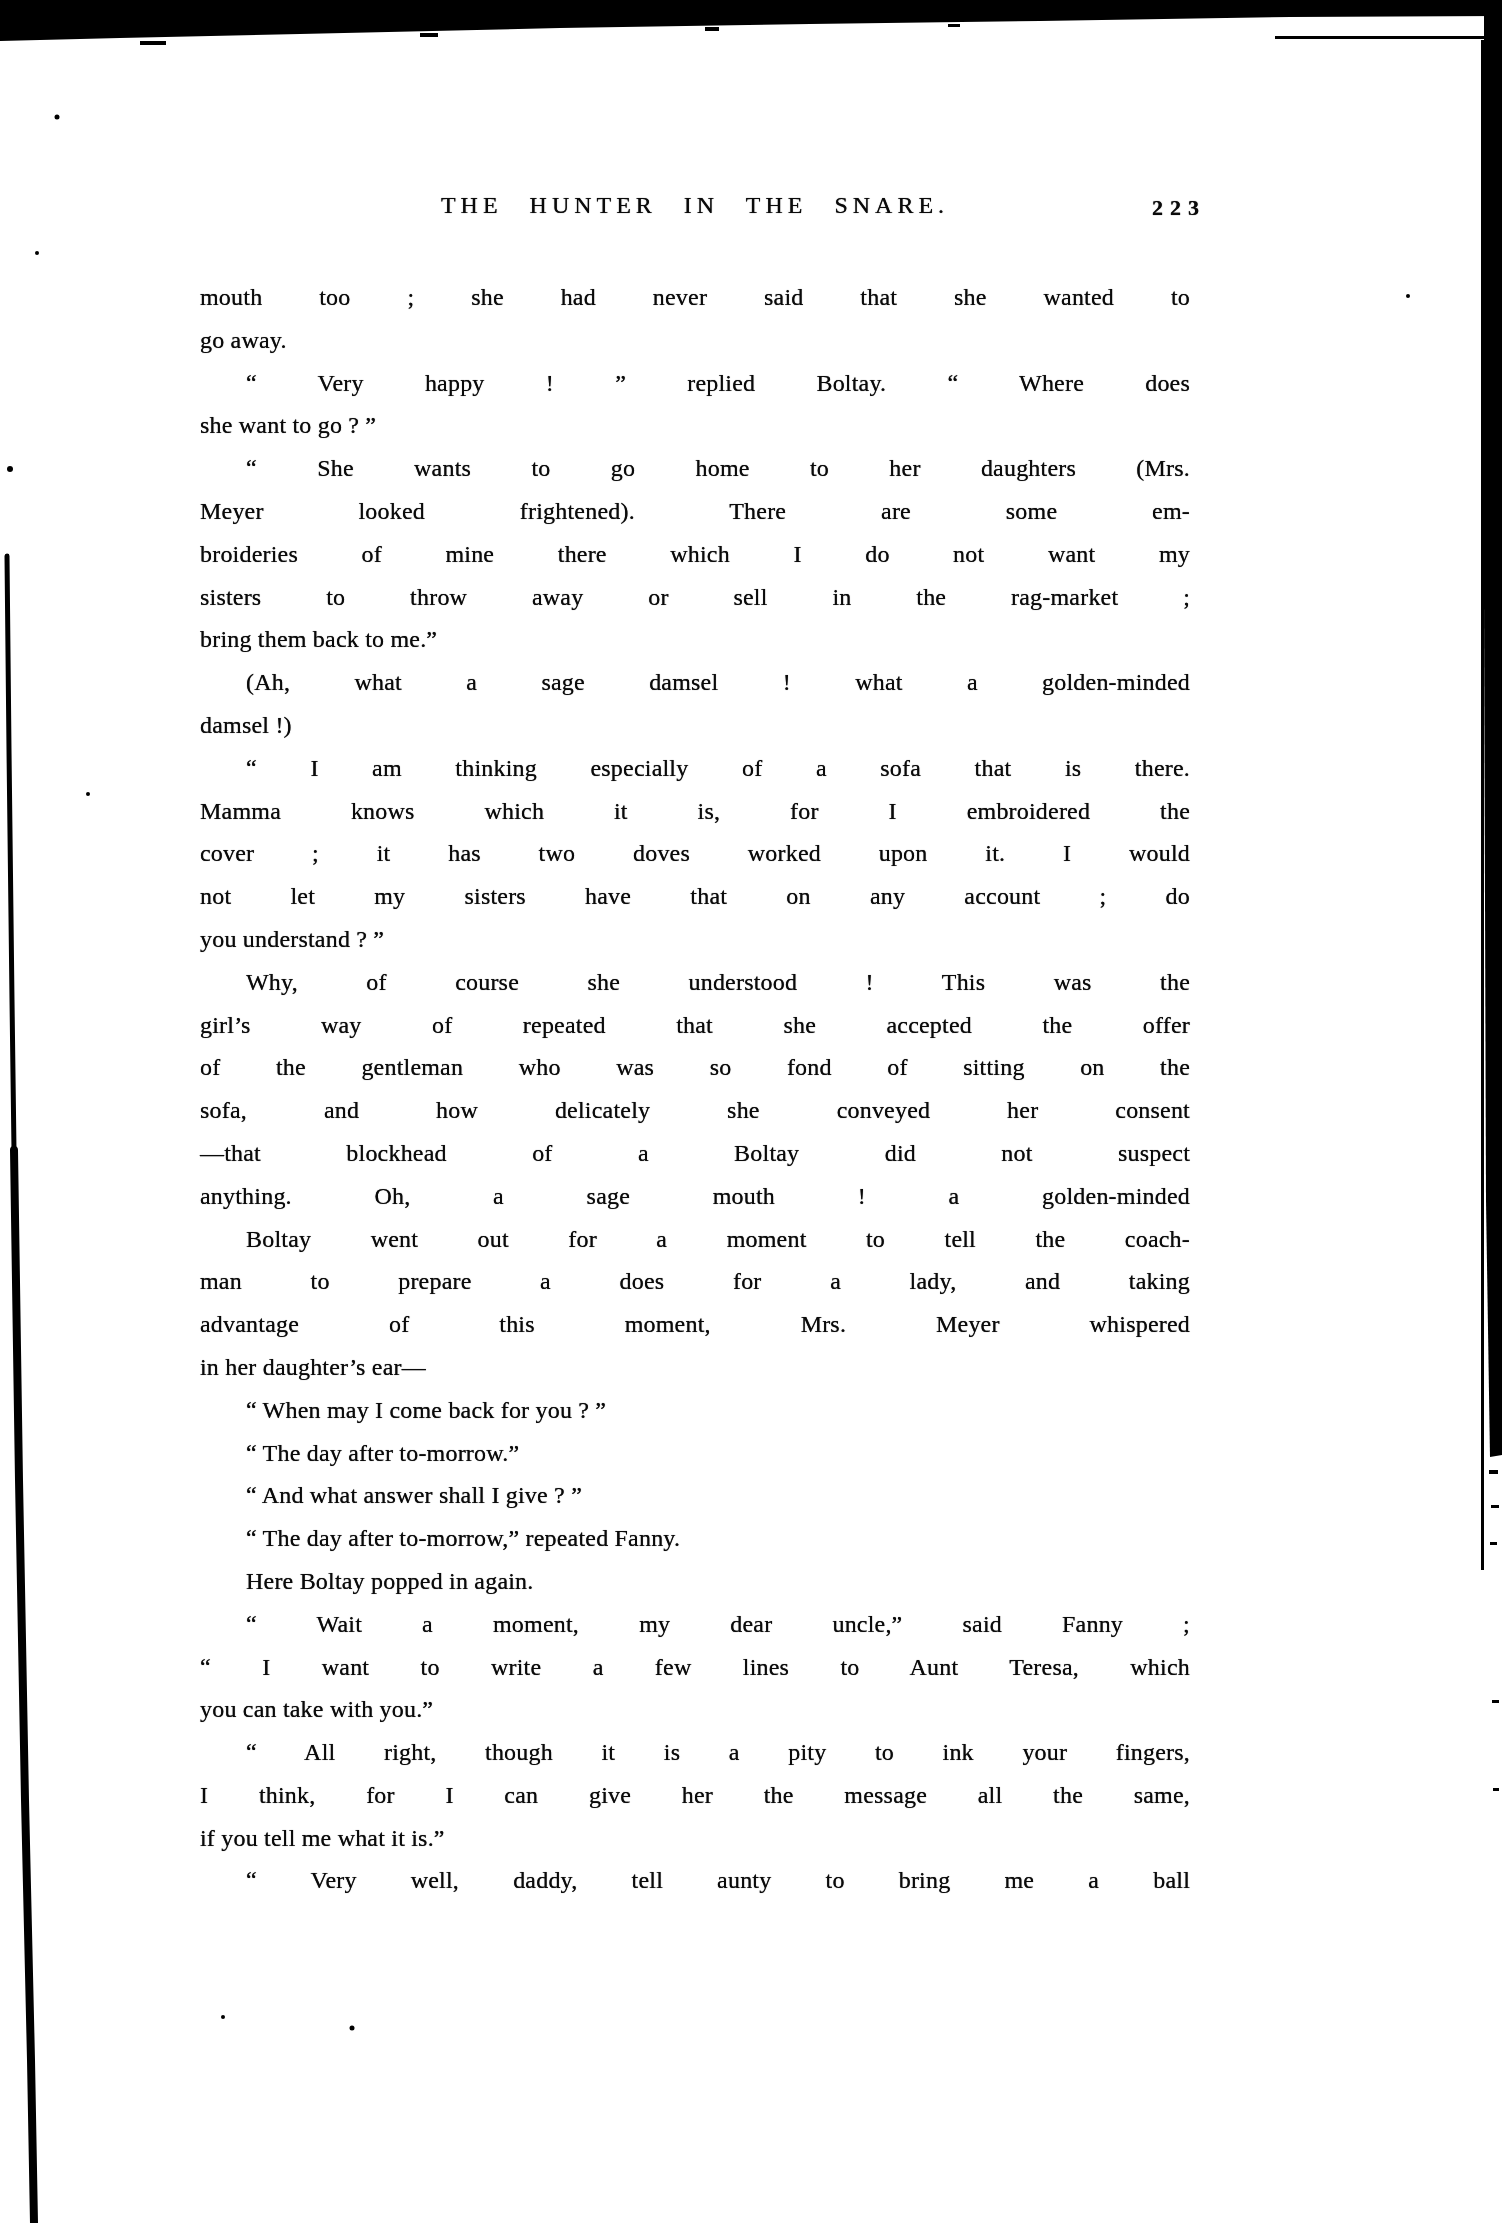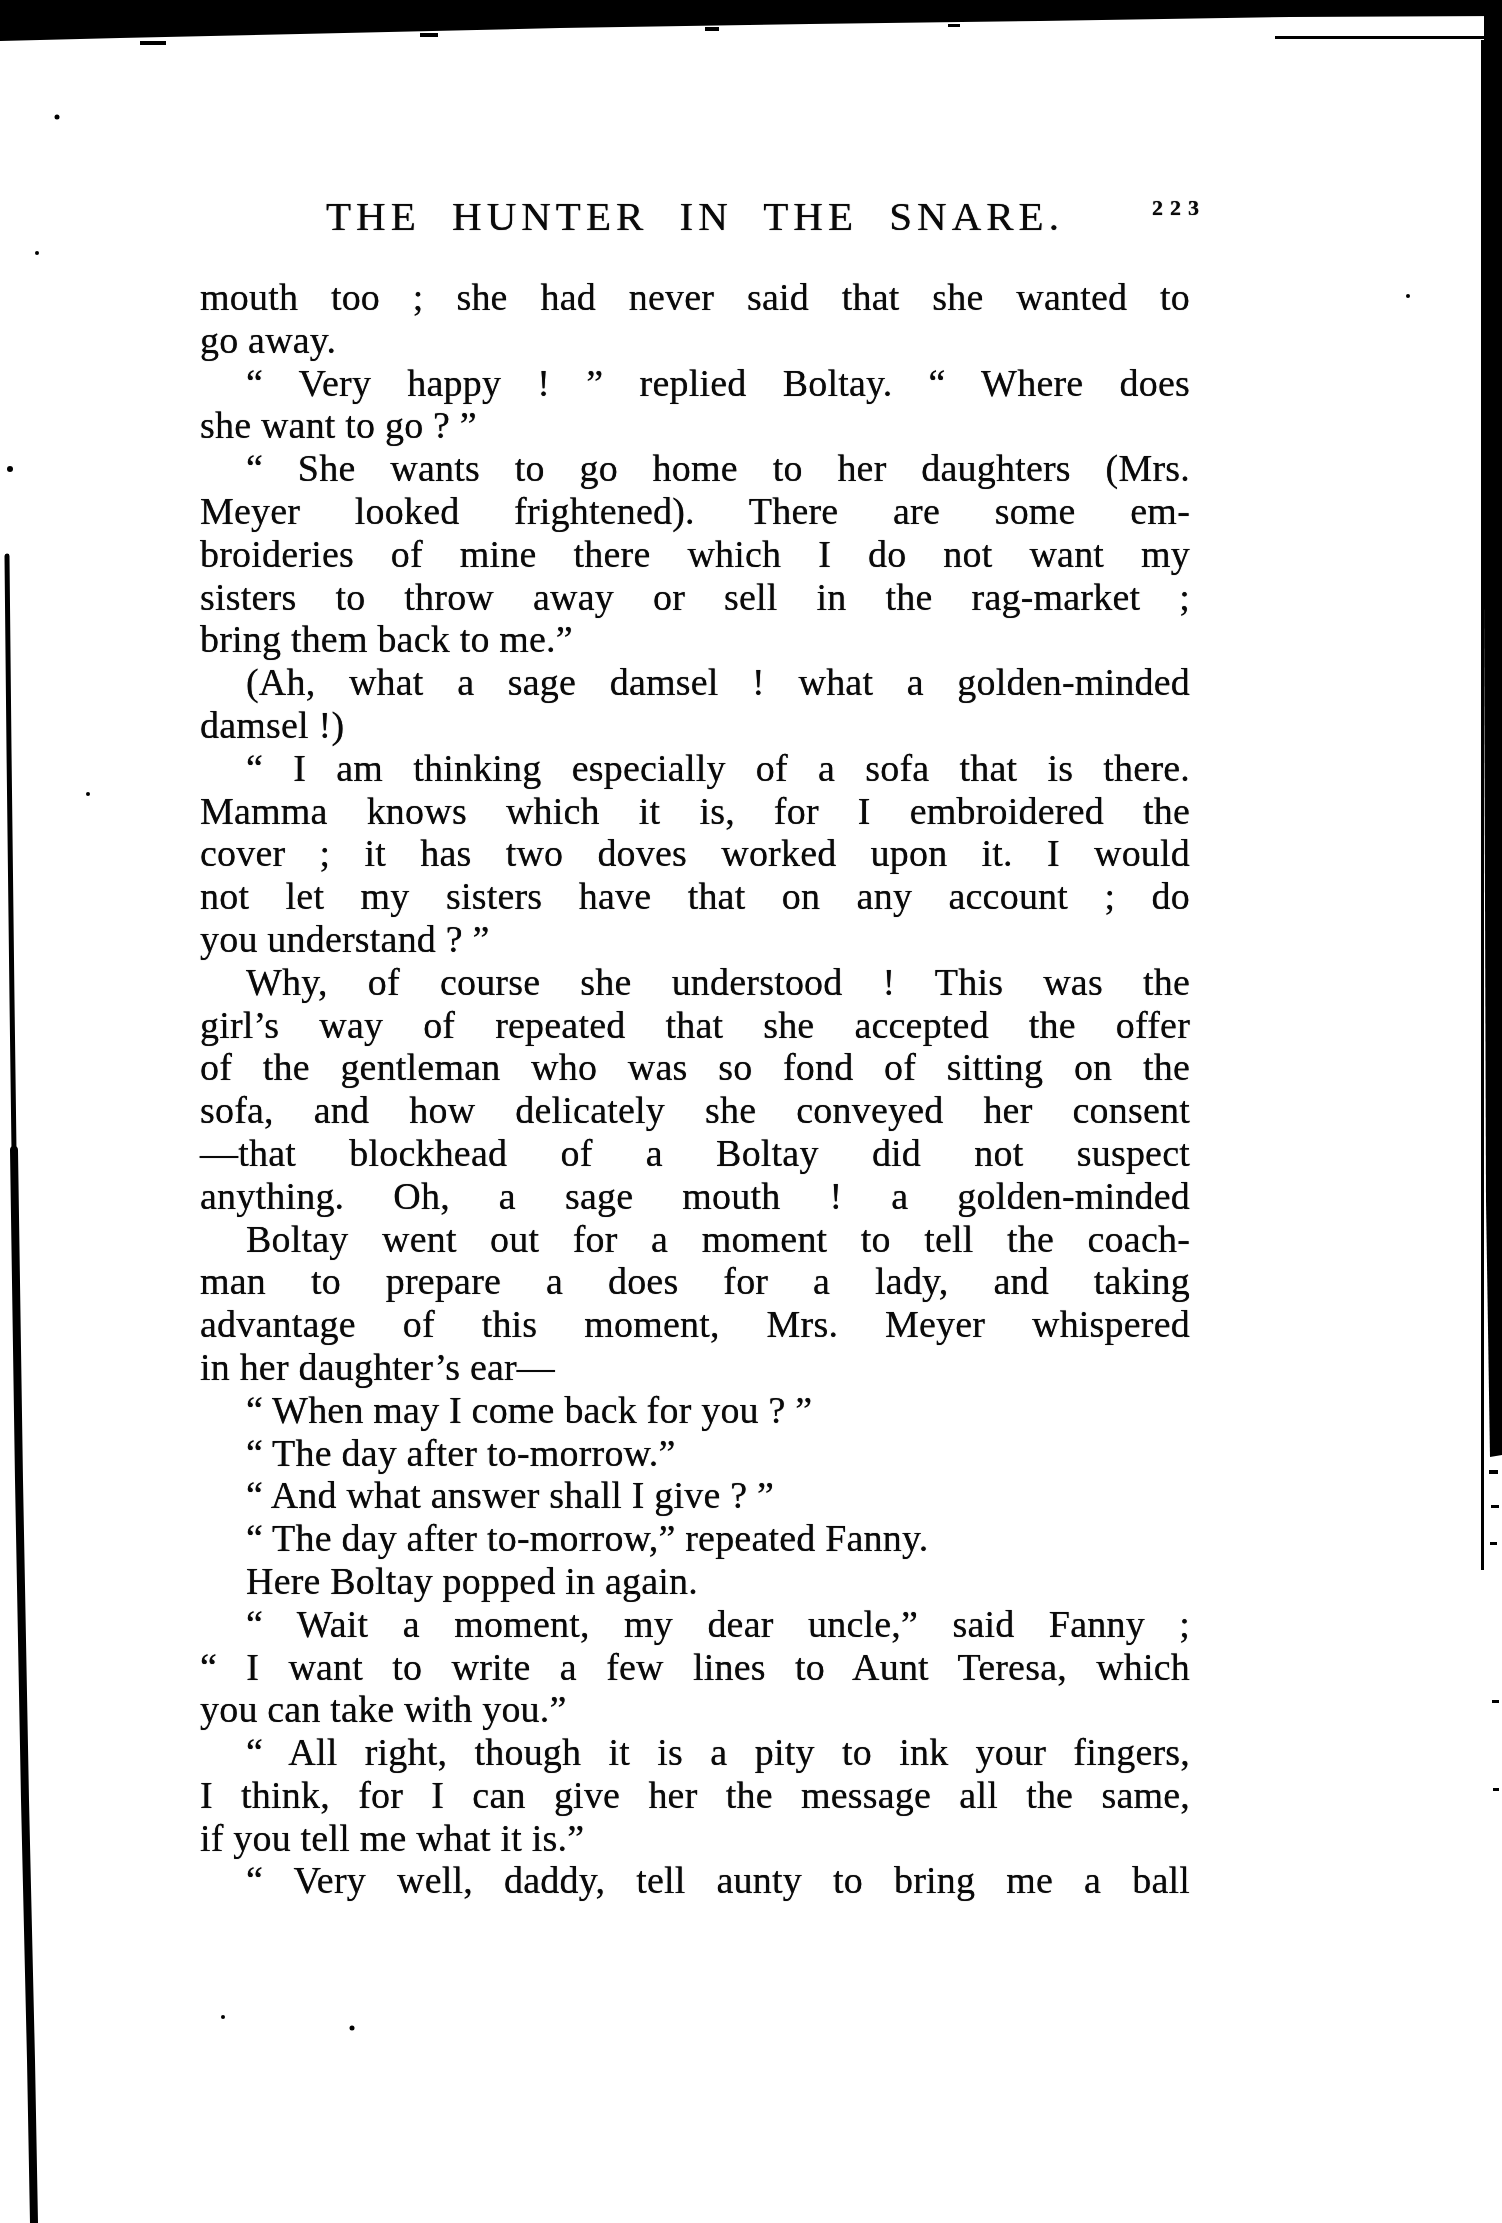--- a/index.html
+++ b/index.html
@@ -22,41 +22,41 @@
     left: 200px;
     top: 192px;
     width: 990px;
     height: 48px;
   }
   .head-title {
     position: absolute;
     left: 0;
     width: 100%;
     text-align: center;
-    font-size: 41px;
+    font-size: 24px;
     letter-spacing: 5px;
     word-spacing: 16px;
     white-space: nowrap;
     text-shadow: 0 0 0.8px rgba(0,0,0,0.9);
   }
   .head-page-number {
     position: absolute;
     left: 952px;
     top: 3px;
     font-size: 22px;
     font-weight: bold;
     letter-spacing: 7px;
     text-shadow: 0 0 0.8px rgba(0,0,0,0.9);
   }
   .text-block {
     position: absolute;
     left: 200px;
     top: 276px;
     width: 990px;
-    font-size: 38px;
+    font-size: 24px;
     line-height: 42.8px;
     letter-spacing: 0.2px;
     text-shadow: 0 0 0.7px rgba(0,0,0,0.85);
   }
   .line {
     text-align: justify;
     text-align-last: justify;
     height: 42.8px;
     white-space: nowrap;
   }

